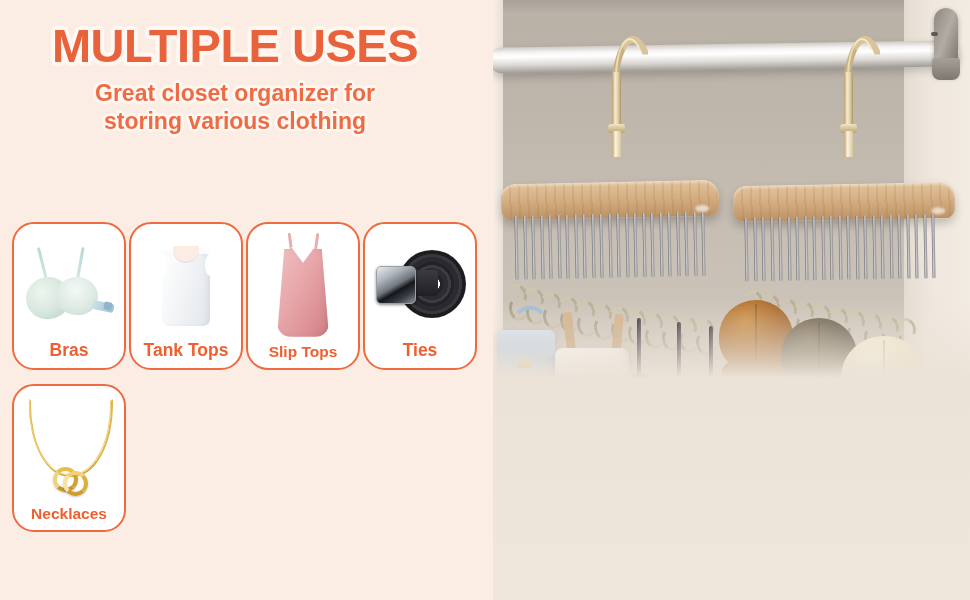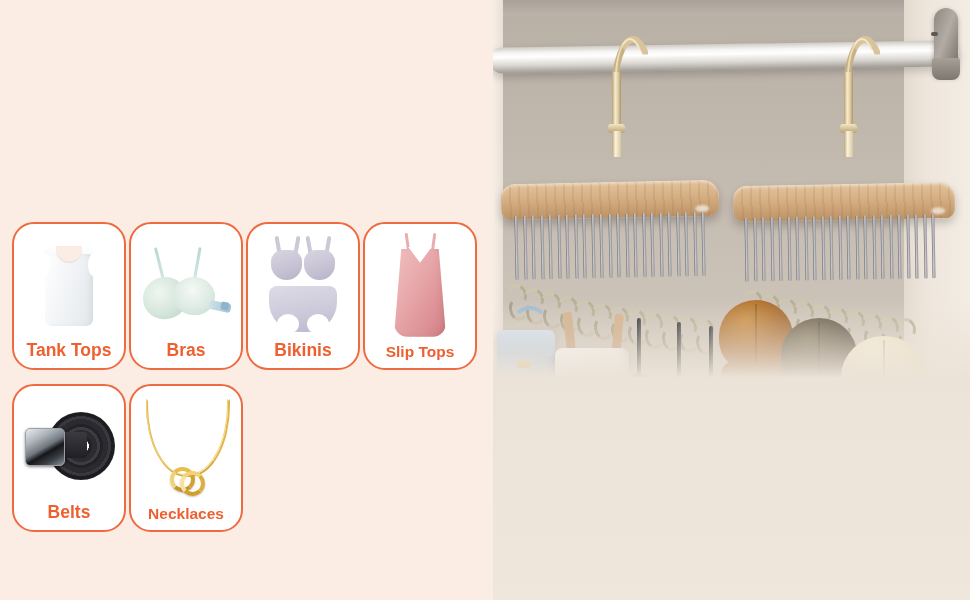--- a/index.html
+++ b/index.html
@@ -602,71 +602,57 @@
   }
 </style>
 </head>
 <body>
 
 <div id="page">
 
   <div id="left-panel">
 
     <div id="headline-block">
+      <h1 id="headline">MULTIPLE USES</h1>
+      <p id="subtitle">
+        <span class="sub-line">Great closet organizer for</span>
+        <span class="sub-line">storing various clothing</span>
+      </p>
     </div>
 
     <div id="card-grid">
+
+      <div class="card">
+        <div class="card-art">
+          <div class="bra art">
+            <div class="bra-strapL"></div>
+            <div class="bra-strapR"></div>
+            <div class="bra-cupL"></div>
+            <div class="bra-cupR"></div>
+            <div class="bra-band"></div>
+            <div class="bra-clip"></div>
+          </div>
+        </div>
+        <div class="card-label">Bras</div>
+      </div>
 
       <div class="card">
         <div class="card-art">
           <div class="tank art">
             <div class="tank-strapL"></div>
             <div class="tank-strapR"></div>
             <div class="tank-body"></div>
             <div class="tank-neck"></div>
             <div class="tank-arm l"></div>
             <div class="tank-arm r"></div>
           </div>
         </div>
         <div class="card-label">Tank Tops</div>
       </div>
 
-      <div class="card">
-        <div class="card-art">
-          <div class="bra art">
-            <div class="bra-strapL"></div>
-            <div class="bra-strapR"></div>
-            <div class="bra-cupL"></div>
-            <div class="bra-cupR"></div>
-            <div class="bra-band"></div>
-            <div class="bra-clip"></div>
-          </div>
-        </div>
-        <div class="card-label">Bras</div>
-      </div>
-
-      <div class="card">
-        <div class="card-art">
-          <div class="bikini art">
-            <div class="bk-top">
-              <div class="bk-strap a"></div>
-              <div class="bk-strap b"></div>
-              <div class="bk-strap c"></div>
-              <div class="bk-strap d"></div>
-              <div class="bk-cup l"></div>
-              <div class="bk-cup r"></div>
-            </div>
-            <div class="bk-bottom">
-              <div class="bk-leg l"></div>
-              <div class="bk-leg r"></div>
-            </div>
-          </div>
-        </div>
-        <div class="card-label">Bikinis</div>
-      </div>
 
       <div class="card">
         <div class="card-art">
           <div class="slip art">
             <div class="slip-strapL"></div>
             <div class="slip-strapR"></div>
             <div class="slip-body"></div>
             <div class="slip-v"></div>
           </div>
         </div>
@@ -674,21 +660,21 @@
       </div>
 
       <div class="card">
         <div class="card-art">
           <div class="belt art">
             <div class="belt-coil"></div>
             <div class="belt-strap"></div>
             <div class="belt-buckle"></div>
           </div>
         </div>
-        <div class="card-label">Belts</div>
+        <div class="card-label">Ties</div>
       </div>
 
 
 
       <div class="card">
         <div class="card-art">
           <div class="neck art">
             <div class="neck-chain"></div>
             <div class="neck-chain2"></div>
             <div class="neck-ringA"></div>

